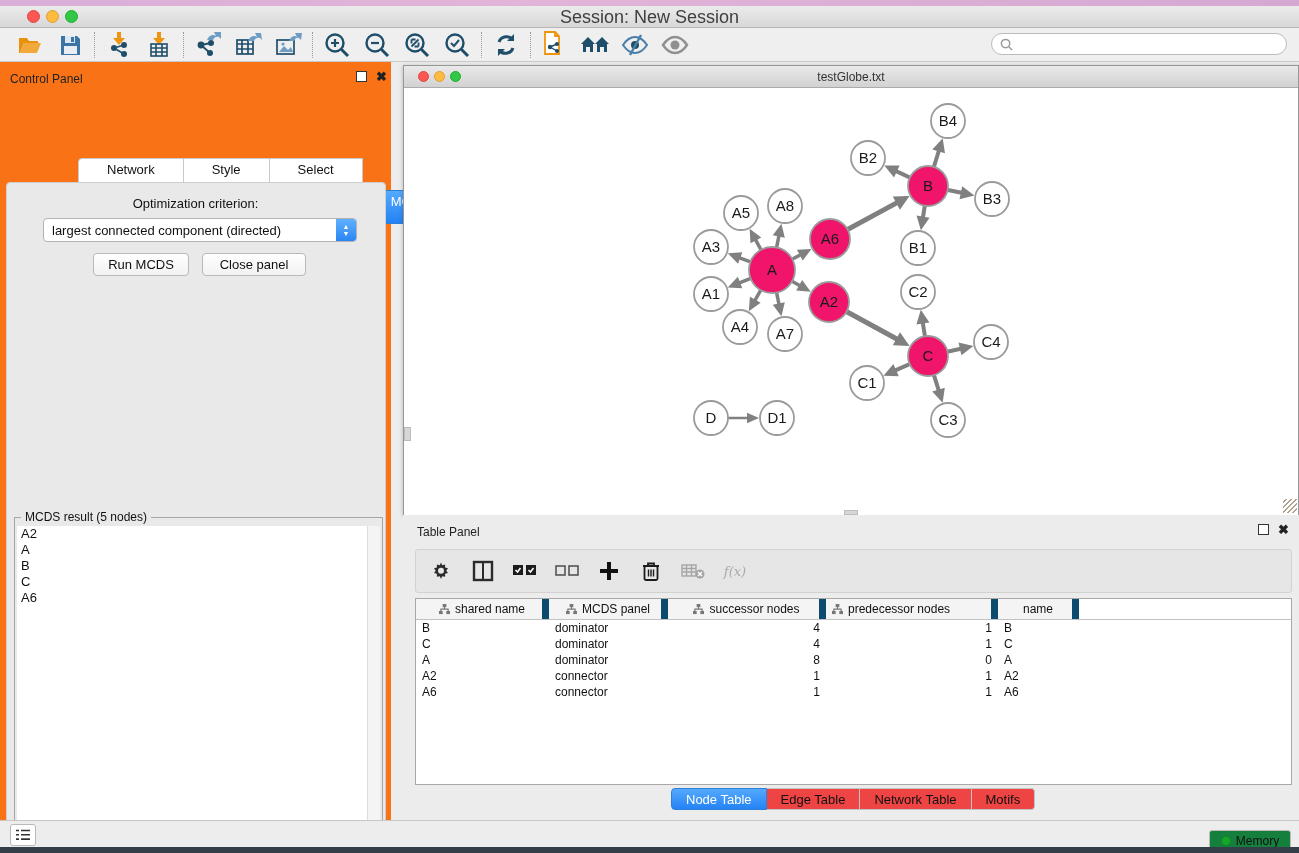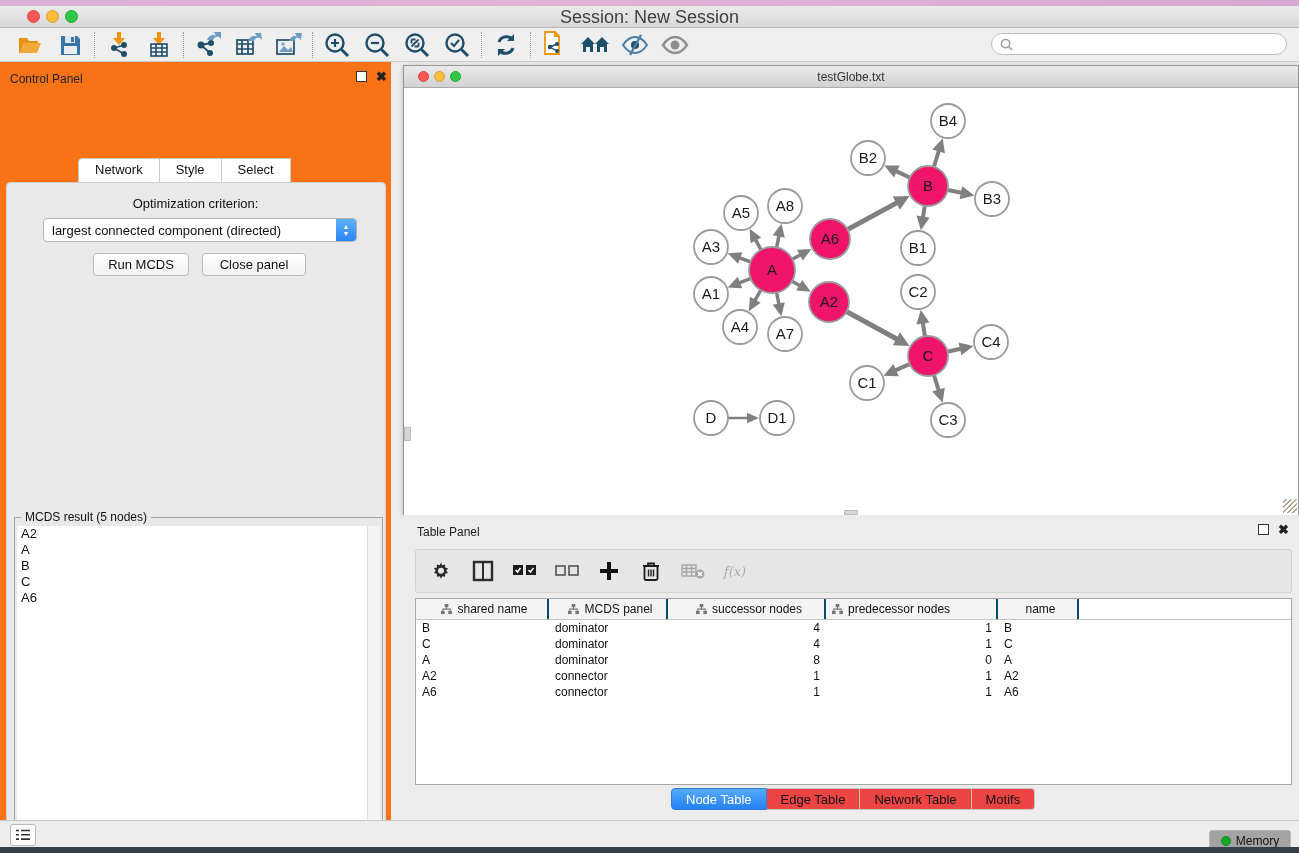--- a/index.html
+++ b/index.html
@@ -26,21 +26,21 @@
   #search-wrap{position:absolute;right:12px;top:5px;width:296px;height:22px;background:#fff;border:1px solid #bdbdbd;border-radius:11px;display:flex;align-items:center;padding-left:8px;}
   #search-input{border:none;outline:none;flex:1;font-size:12px;background:transparent;height:18px;}
 
   
   #control-panel{left:0;top:62px;width:391px;height:758px;background:#f97316;}
   .panel-title{font-size:12px;color:#222;}
   .panel-icons{position:absolute;display:flex;gap:9px;align-items:center;}
   .float-box{width:11px;height:11px;border:1.5px solid #333;background:#fff;}
   .close-x{font-size:13px;font-weight:bold;color:#222;line-height:11px;}
   #cp-tabs{position:absolute;left:78px;top:96px;display:inline-flex;height:21px;}
-  .seg-tab{height:34px;line-height:21px;padding:0 16px;font-size:13px;background:#fff;border:1px solid #c9c9c9;border-left:none;color:#111;}
+  .seg-tab{height:34px;line-height:21px;padding:0 28px;font-size:13px;background:#fff;border:1px solid #c9c9c9;border-left:none;color:#111;}
   .seg-tab.first{border-left:1px solid #c9c9c9;border-radius:4px 0 0 4px;}
   .seg-tab.last{border-radius:0 4px 4px 0;margin-top:32px;}
   .seg-tab.active{background:linear-gradient(#55aafc,#2382f5);color:#fff;border-color:#2e7fd6;}
   #cp-body{left:6px;top:120px;width:380px;height:680px;background:#e9e9e9;border:1px solid #cfcfcf;border-radius:4px;}
   #opt-label{left:0;top:134px;width:391px;text-align:center;font-size:13px;color:#111;}
   #criterion-select{left:43px;top:156px;width:314px;height:24px;background:#fff;border:1px solid #b3b3b3;border-radius:4px;display:flex;align-items:center;}
   #criterion-value{flex:1;font-size:13px;color:#111;padding-left:8px;white-space:nowrap;}
   #criterion-stepper{width:20px;height:22px;border-radius:0 3px 3px 0;background:linear-gradient(#5fb0fd,#2a86f2);display:flex;flex-direction:column;align-items:center;justify-content:center;color:#fff;font-size:7px;line-height:7px;}
   .cp-button{position:absolute;height:23px;background:linear-gradient(#ffffff,#f2f2f2);border:1px solid #b9b9b9;border-radius:4px;font-size:13px;color:#111;display:flex;align-items:center;justify-content:center;}
   #result-box{left:14px;top:455px;width:369px;height:342px;border:1px solid #a6a6a6;}
@@ -60,34 +60,34 @@
   #resize-grip{position:absolute;right:1px;bottom:1px;width:14px;height:14px;background:
     repeating-linear-gradient(135deg,transparent,transparent 2px,#b3a08e 2px,#b3a08e 3.5px);}
 
   
   #table-panel{left:403px;top:515px;width:896px;height:305px;background:#ececec;}
   #tp-toolbar{position:absolute;left:12px;top:34px;width:877px;height:44px;background:#e6e6e6;border:1px solid #d2d2d2;border-radius:3px;display:flex;align-items:center;padding-left:8px;gap:8px;}
   .tp-btn{width:34px;height:34px;display:flex;align-items:center;justify-content:center;}
   #fx-label{font-family:"DejaVu Serif","Liberation Serif",serif;font-style:italic;font-size:13px;color:#aaa;}
   #node-table{position:absolute;left:12px;top:83px;width:877px;height:187px;background:#fff;border:1px solid #a8a8a8;overflow:hidden;}
   #nt-header{display:flex;height:21px;background:#f4f4f4;border-bottom:1px solid #c2c2c2;}
-  .nt-hcell{display:flex;align-items:center;font-size:12px;color:#111;border-right:2px solid #0c4a6e;padding-left:6px;gap:5px;}
+  .nt-hcell{display:flex;align-items:center;font-size:12px;color:#111;border-right:7px solid #0c4a6e;padding-left:6px;gap:5px;}
   .nt-row{display:flex;height:16px;align-items:center;}
   .nt-cell{font-size:12px;color:#111;padding:0 6px;white-space:nowrap;}
   .num{text-align:right;}
   #tp-tabs{position:absolute;left:268px;top:273px;display:inline-flex;height:22px;}
   .tp-tab{height:22px;line-height:22px;padding:0 14px;font-size:13px;background:#ef4444;border:1px solid #c4c4c4;border-left:none;color:#111;}
   .tp-tab.first{border-left:1px solid #c4c4c4;border-radius:4px 0 0 4px;}
   .tp-tab.last{border-radius:0 4px 4px 0;}
   .tp-tab.active{background:linear-gradient(#55aafc,#2382f5);color:#fff;border-color:#2e7fd6;}
 
   
   #status-bar{left:0;top:820px;width:1299px;height:27px;background:#ededed;border-top:1px solid #c6c6c6;}
   #list-button{position:absolute;left:10px;top:3px;width:26px;height:22px;background:#fff;border:1px solid #b9b9b9;border-radius:3px;display:flex;align-items:center;justify-content:center;}
-  #memory-button{position:absolute;right:8px;top:9px;width:82px;height:22px;background:#a3a3a3;border:1px solid #b9b9b9;border-radius:3px;display:flex;align-items:center;justify-content:center;gap:5px;font-size:12px;color:#111;}
+  #memory-button{position:absolute;right:8px;top:9px;width:82px;height:22px;background:#15803d;border:1px solid #b9b9b9;border-radius:3px;display:flex;align-items:center;justify-content:center;gap:5px;font-size:12px;color:#111;}
   #memory-dot{width:10px;height:10px;border-radius:50%;background:#17a42b;border:1px solid #0e8a20;}
 </style>
 </head>
 <body>
 
 <div id="stage">
 
   <div class="abs" id="wallpaper-top"></div>
 
   <div class="abs" id="titlebar">

